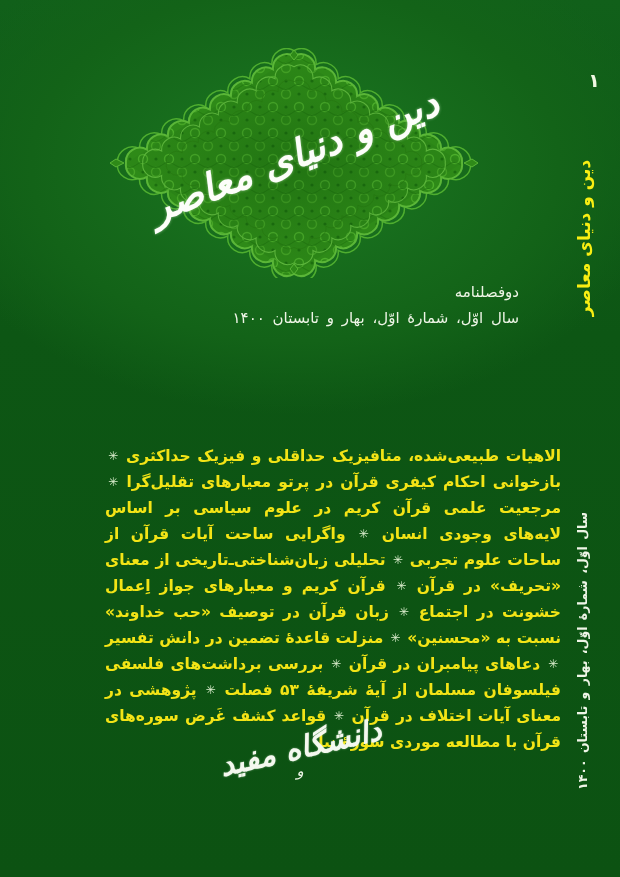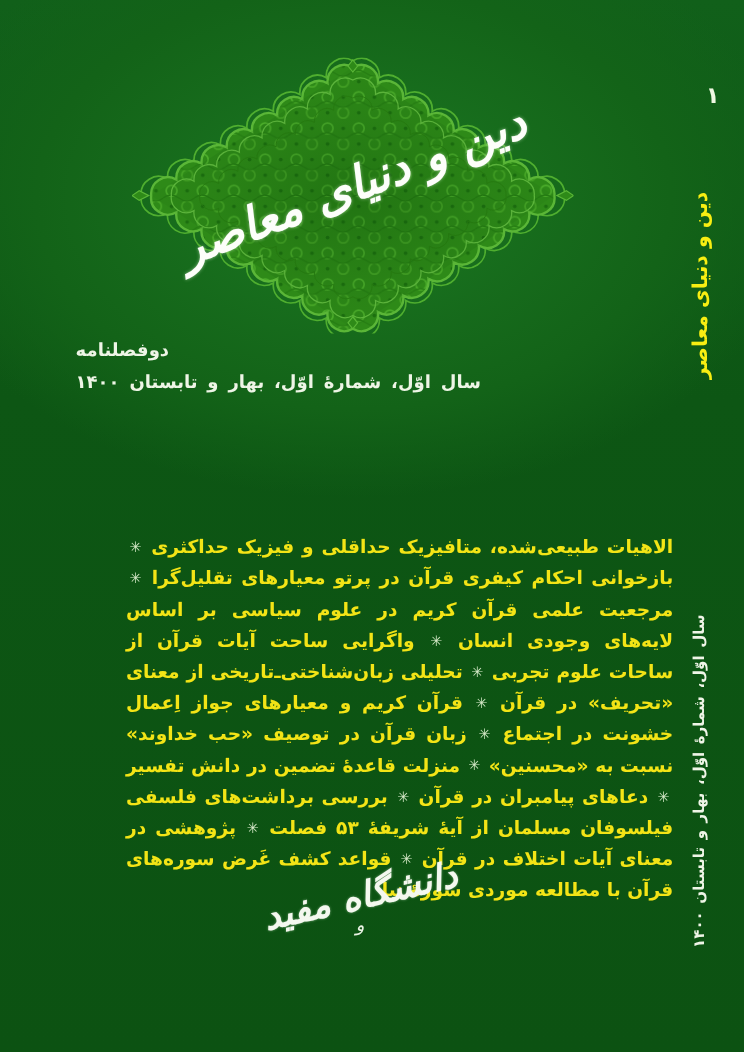--- a/index.html
+++ b/index.html
@@ -27,22 +27,22 @@
     font-family:"DejaVu Serif", serif;
     font-style:italic; font-weight:700;
     font-size:39px; line-height:1;
     color:#fdfefa;
     text-shadow:0 0 3px rgba(230,255,220,.55);
   }
 
   
   .masthead-type, .masthead-issue {
     position:absolute; left:63px; width:456px;
-    direction:rtl; text-align:left;
-    font-weight:700; color:#eef5e6;
+    direction:rtl; text-align:right;
+    font-weight:400; color:#eef5e6;
   }
   .masthead-type  { top:283px; font-size:15px; letter-spacing:.3px; }
   .masthead-issue { top:309px; font-size:15px; word-spacing:3px; }
 
   
   .articles {
     position:absolute; left:63px; top:443px; width:456px;
     direction:rtl;
     text-align:justify; text-align-last:right;
     font-weight:700; font-size:15.5px; line-height:26px;

